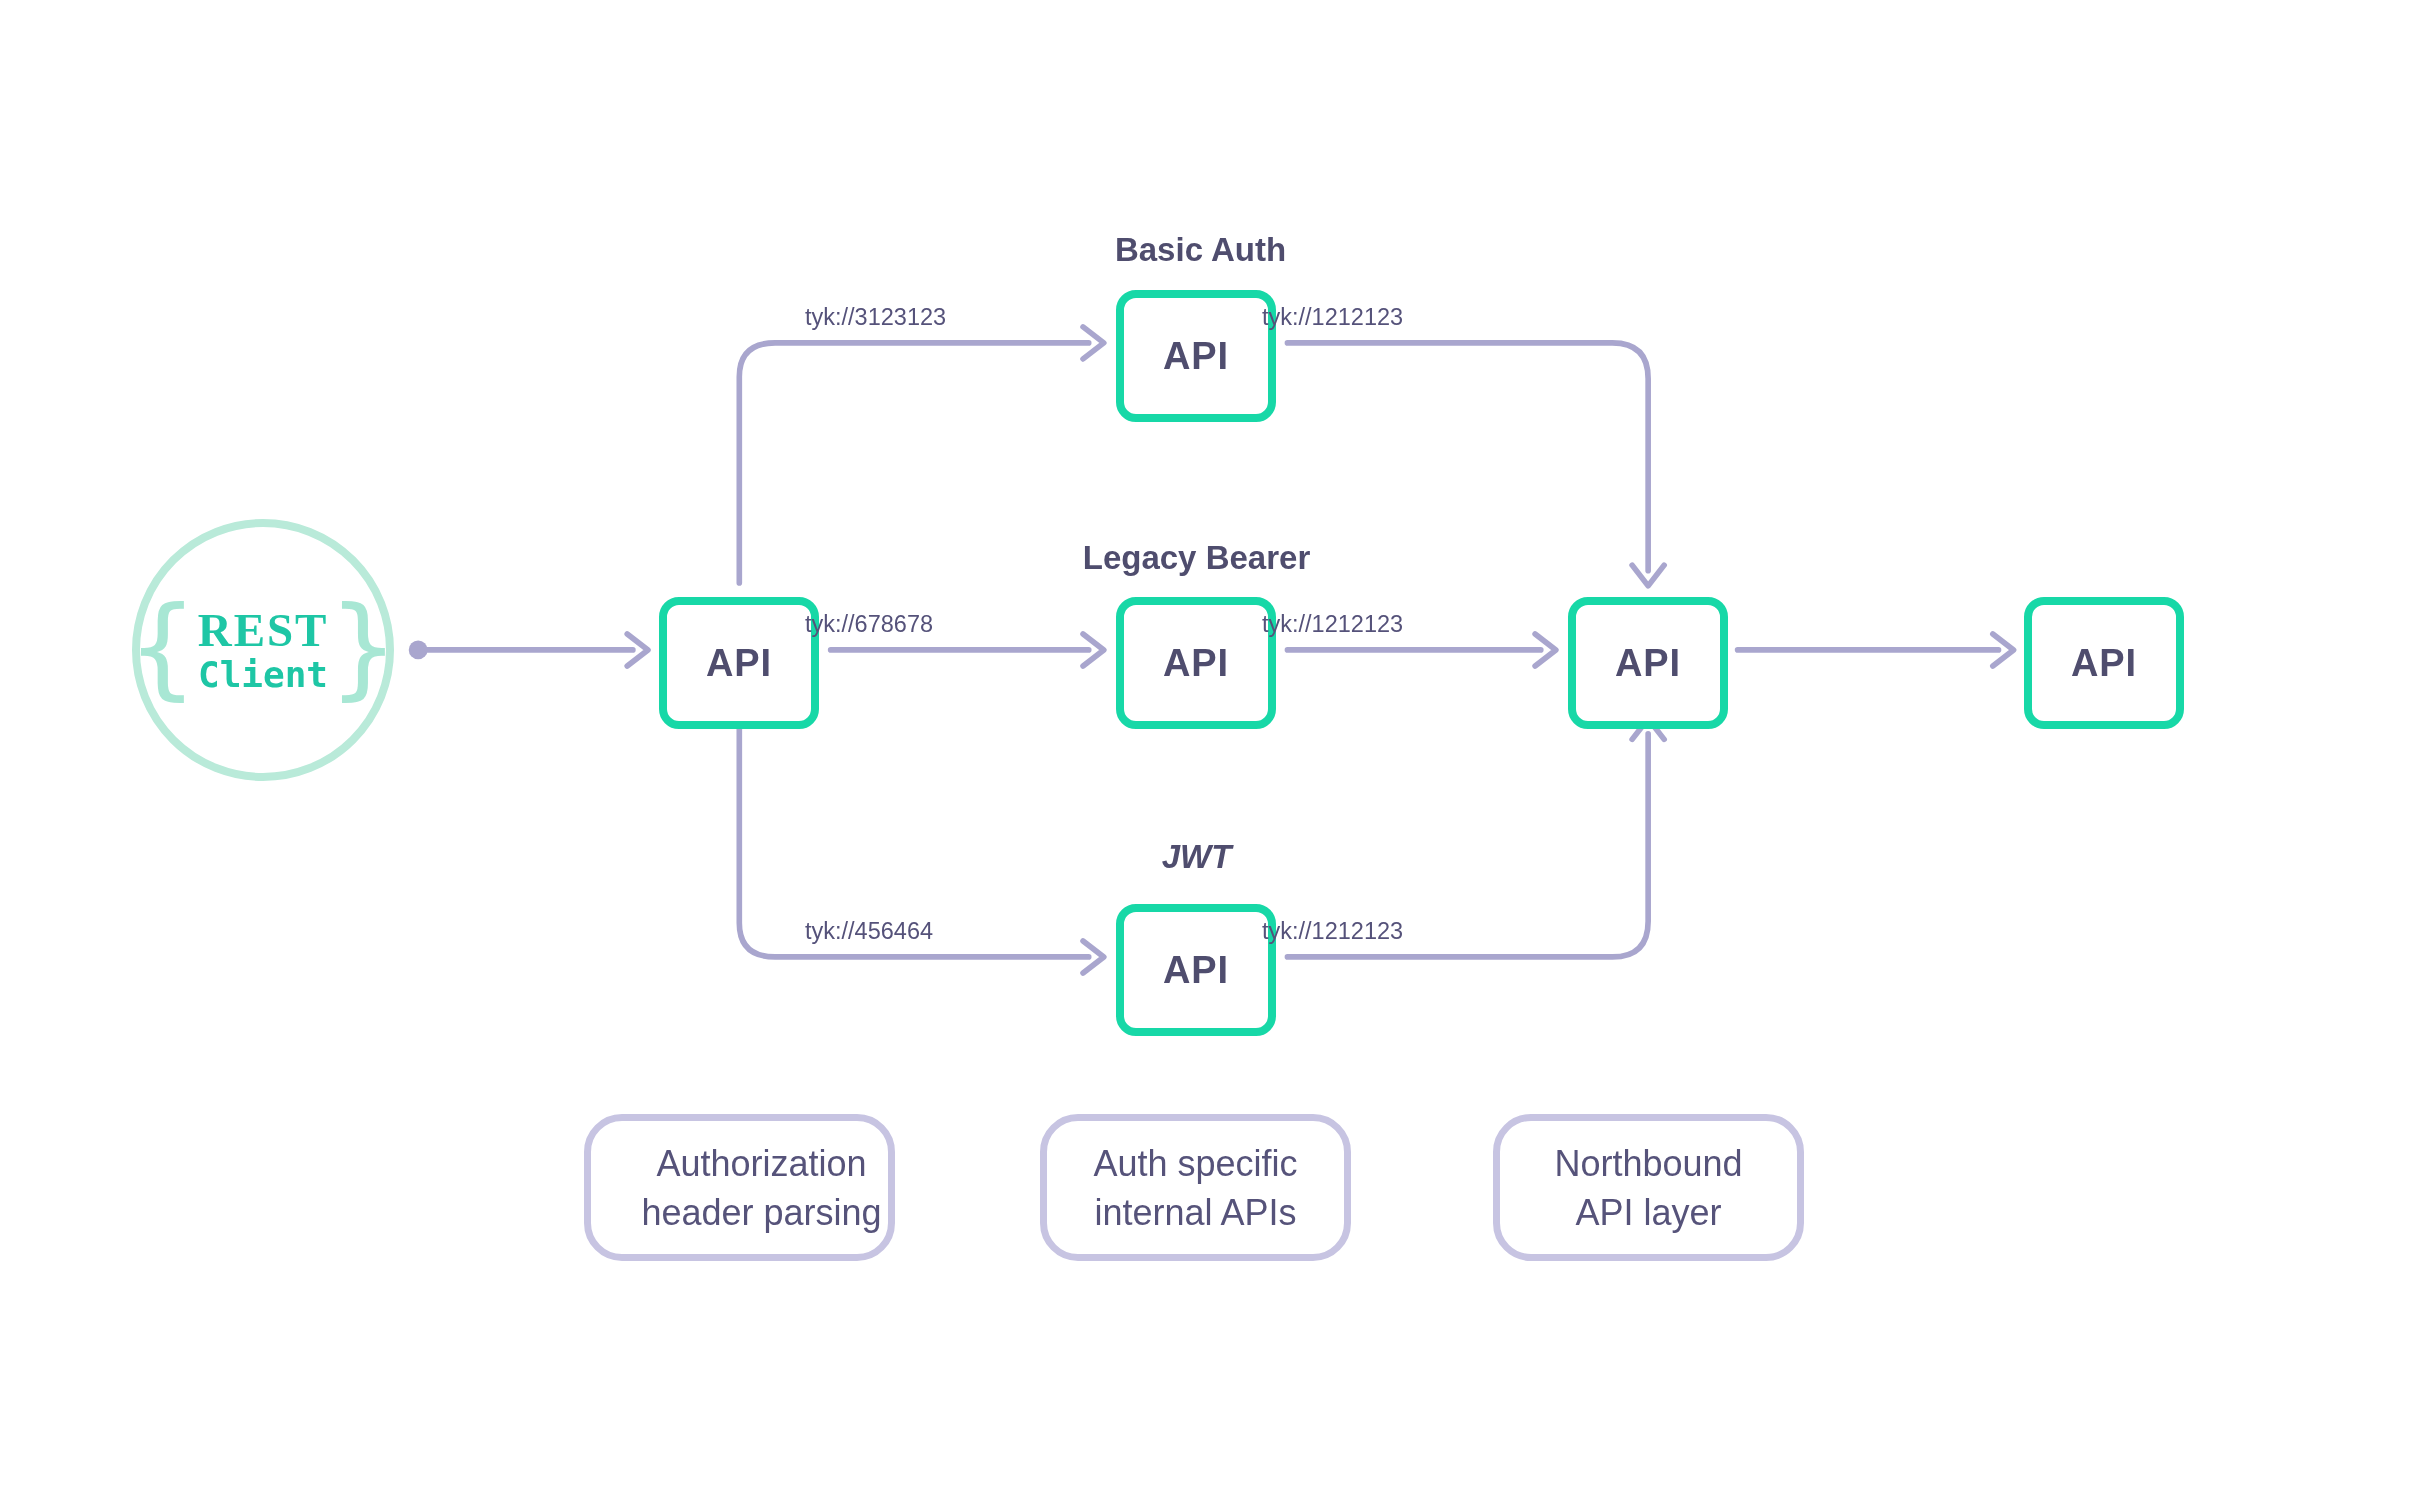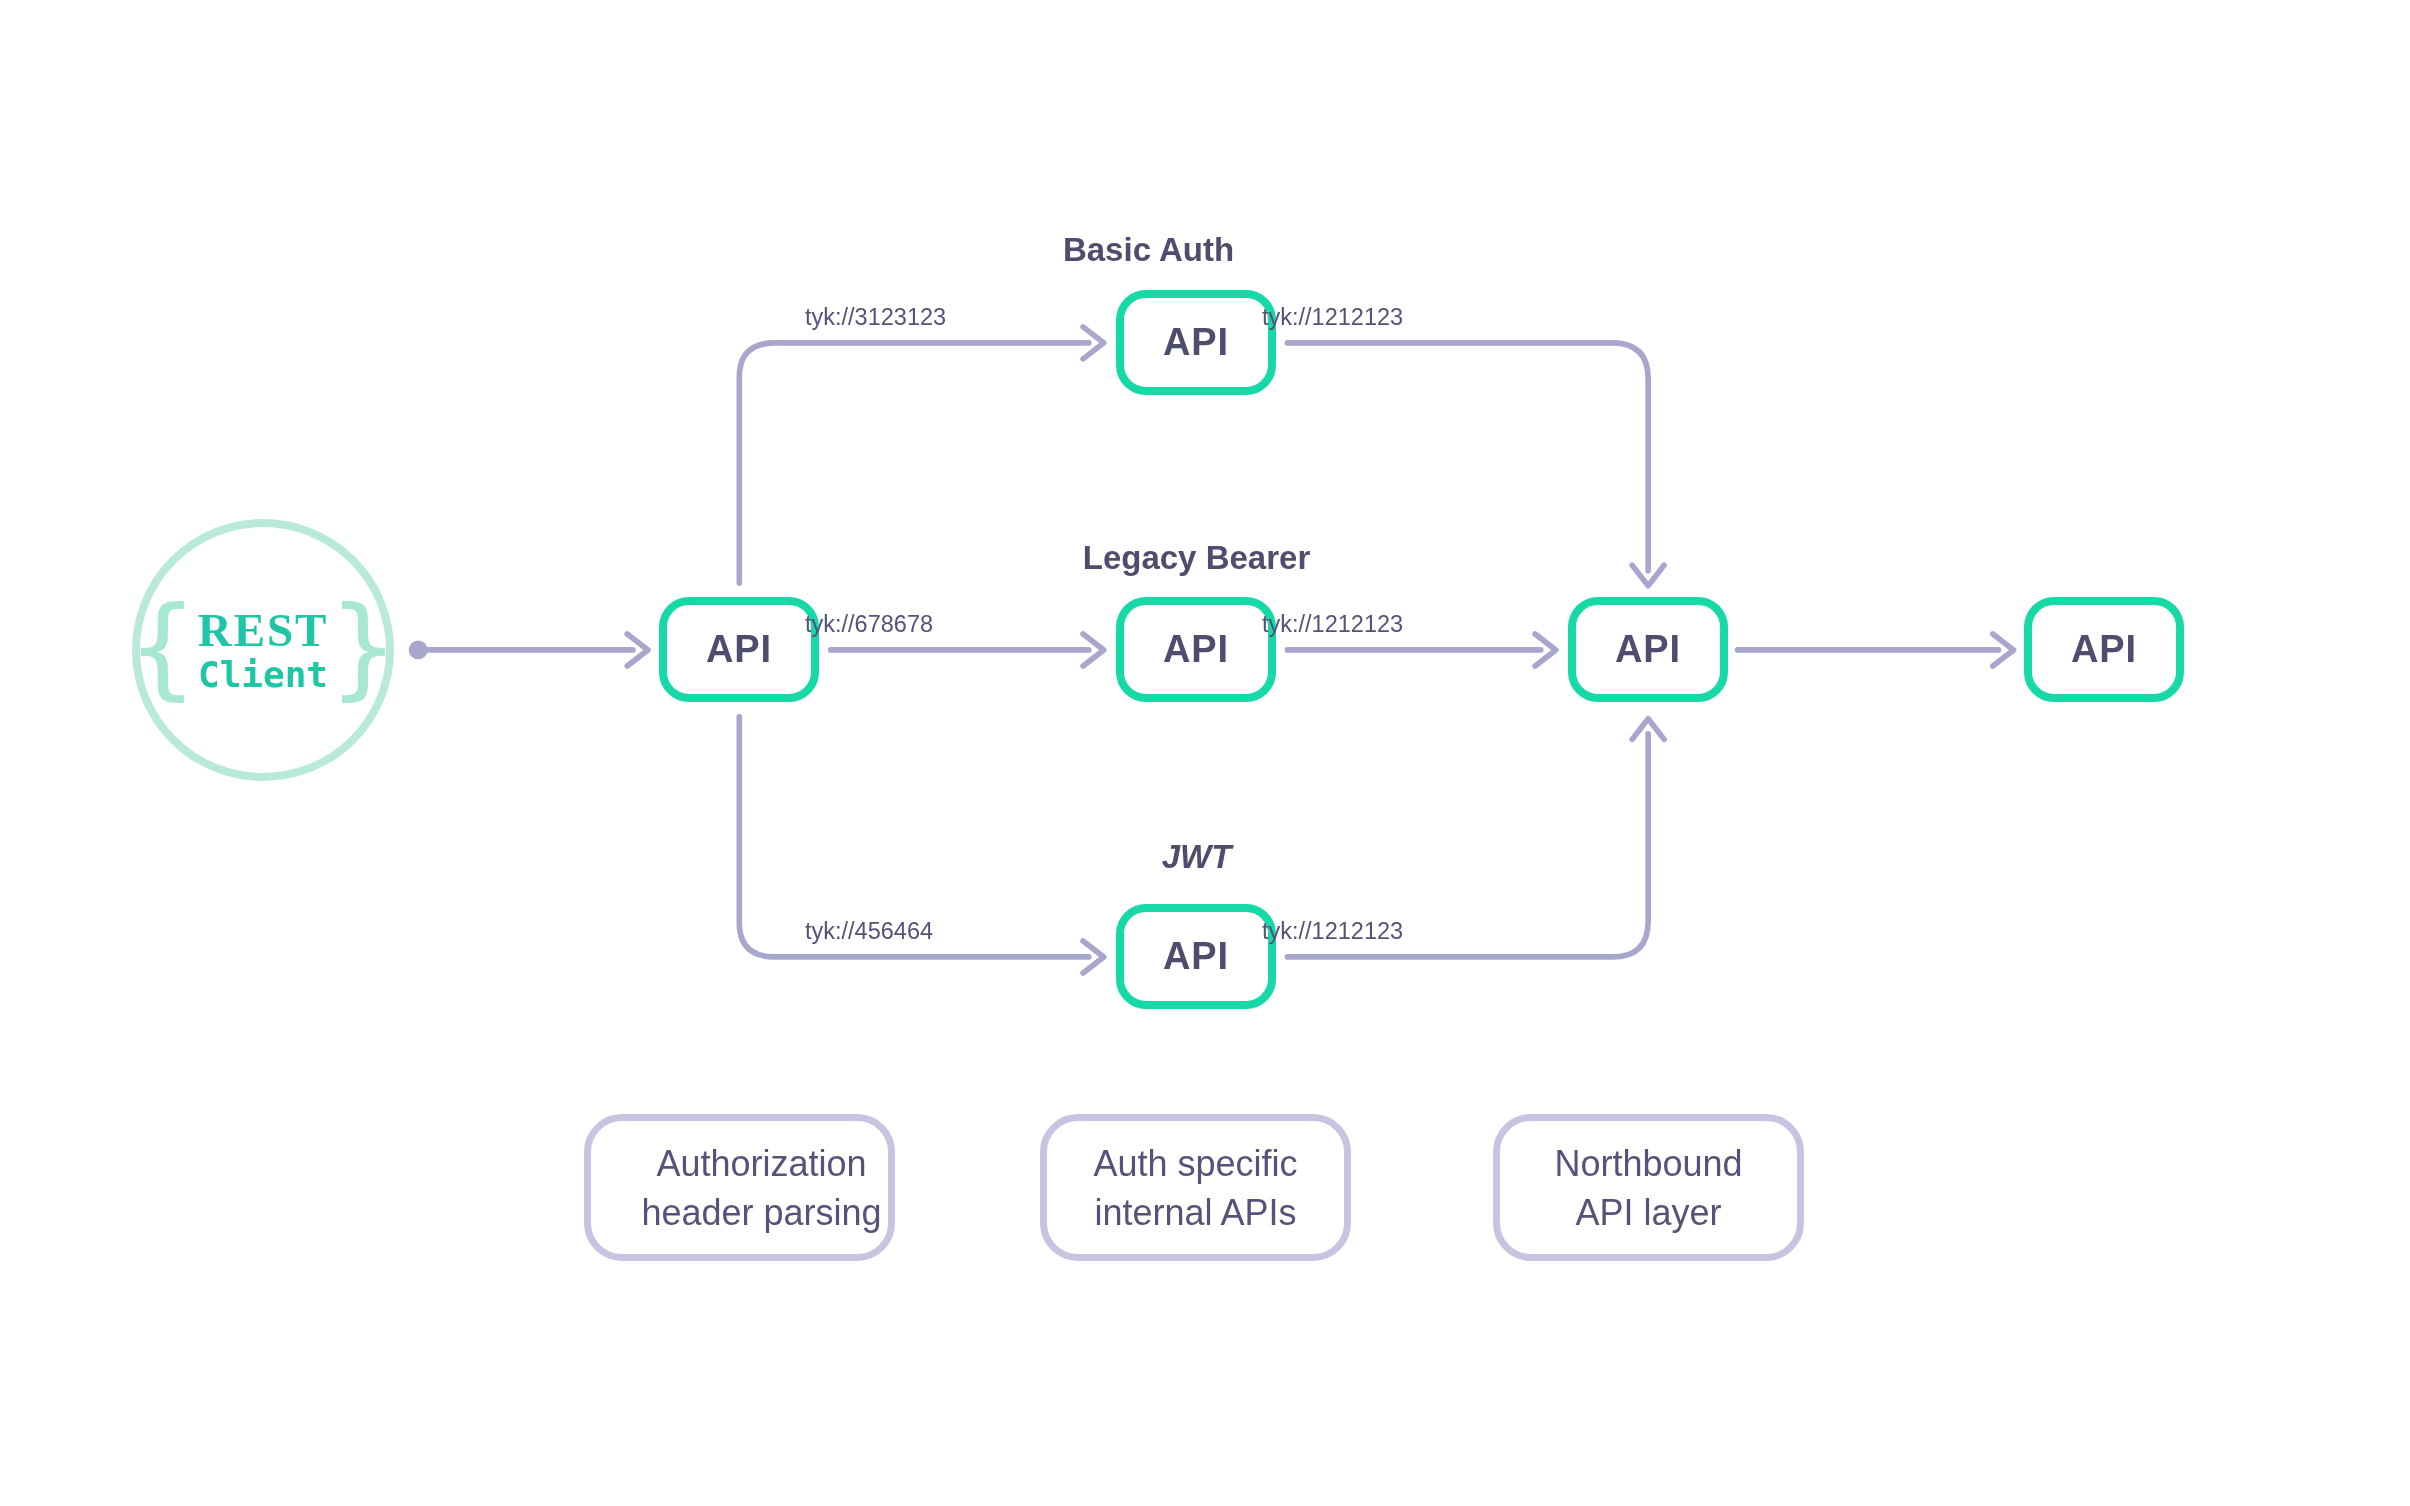--- a/index.html
+++ b/index.html
@@ -11,25 +11,25 @@
     font-family: "Liberation Sans", "DejaVu Sans", sans-serif;
     overflow: hidden;
   }
   #connectors {
     position: absolute;
     left: 0; top: 0;
     width: 2411px; height: 1507px;
   }
   .api-box {
     position: absolute;
-    width: 160px; height: 105px;
+    width: 160px; height: 132px;
     box-sizing: border-box;
     background: #ffffff;
     border: 8.5px solid #17d8a7;
-    border-radius: 30px;
+    border-radius: 20px;
     display: flex;
     align-items: center;
     justify-content: center;
     font-size: 38px;
     font-weight: 700;
     letter-spacing: 0.9px;
     color: #4f4d6e;
   }
   .row-heading {
     position: absolute;
@@ -141,21 +141,21 @@
     <span class="client-brace">{</span>
     <span class="client-text">
       <span class="client-title">REST</span>
       <span class="client-subtitle">Client</span>
     </span>
     <span class="client-brace">}</span>
   </div>
 
   <div class="api-box" style="left:659px; top:597px;">API</div>
 
-  <div class="row-heading" style="left:960px; top:231px;">Basic Auth</div>
+  <div class="row-heading" style="left:1012px; top:231px;">Basic Auth</div>
   <div class="row-heading" style="left:1008px; top:539px;">Legacy Bearer</div>
   <div class="row-heading" style="left:1008px; top:838px;font-style:italic;">JWT</div>
 
   <div class="api-box" style="left:1116px; top:290px;">API</div>
   <div class="api-box" style="left:1116px; top:597px;">API</div>
   <div class="api-box" style="left:1116px; top:904px;">API</div>
 
   <div class="api-box" style="left:1568px; top:597px;">API</div>
   <div class="api-box" style="left:2024px; top:597px;">API</div>
 

